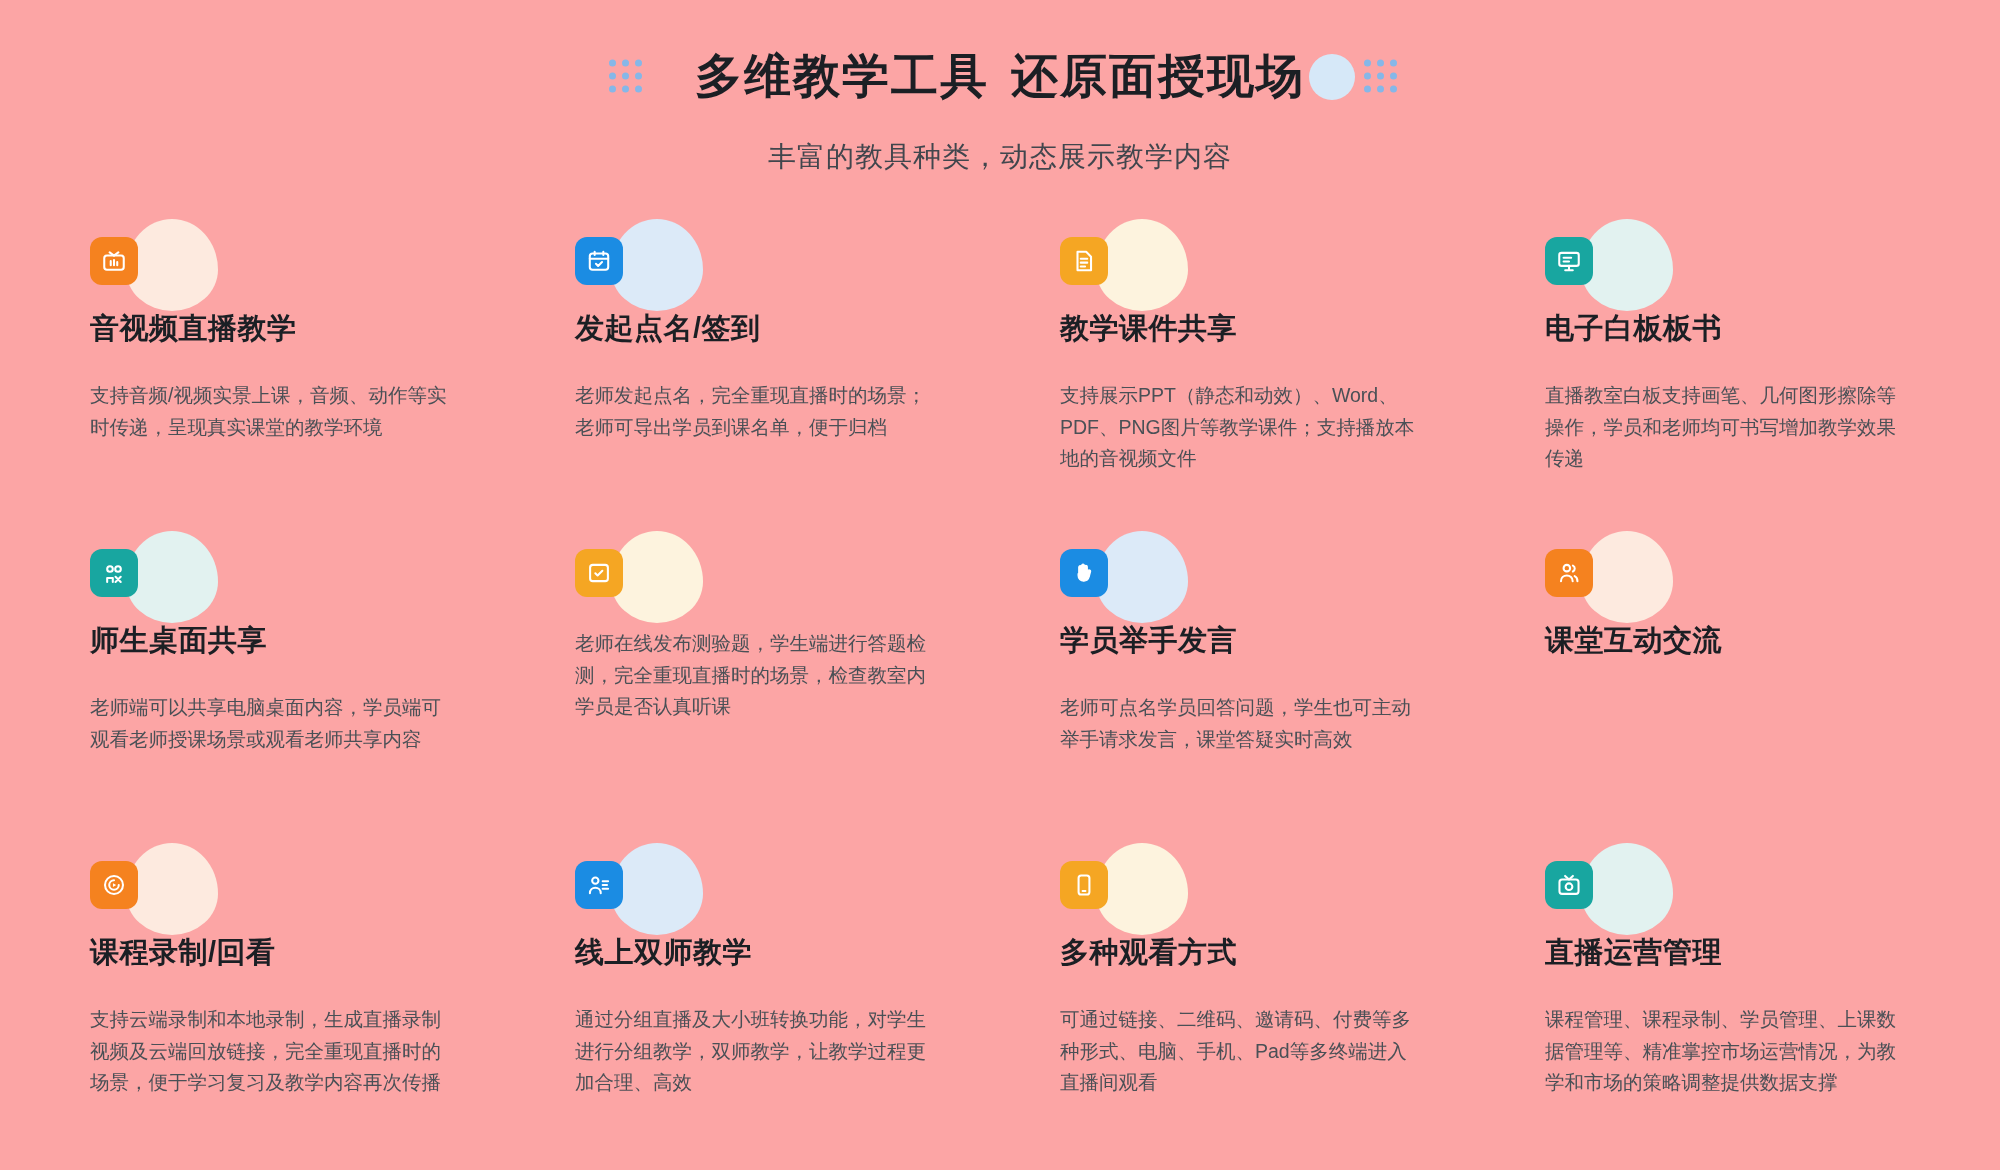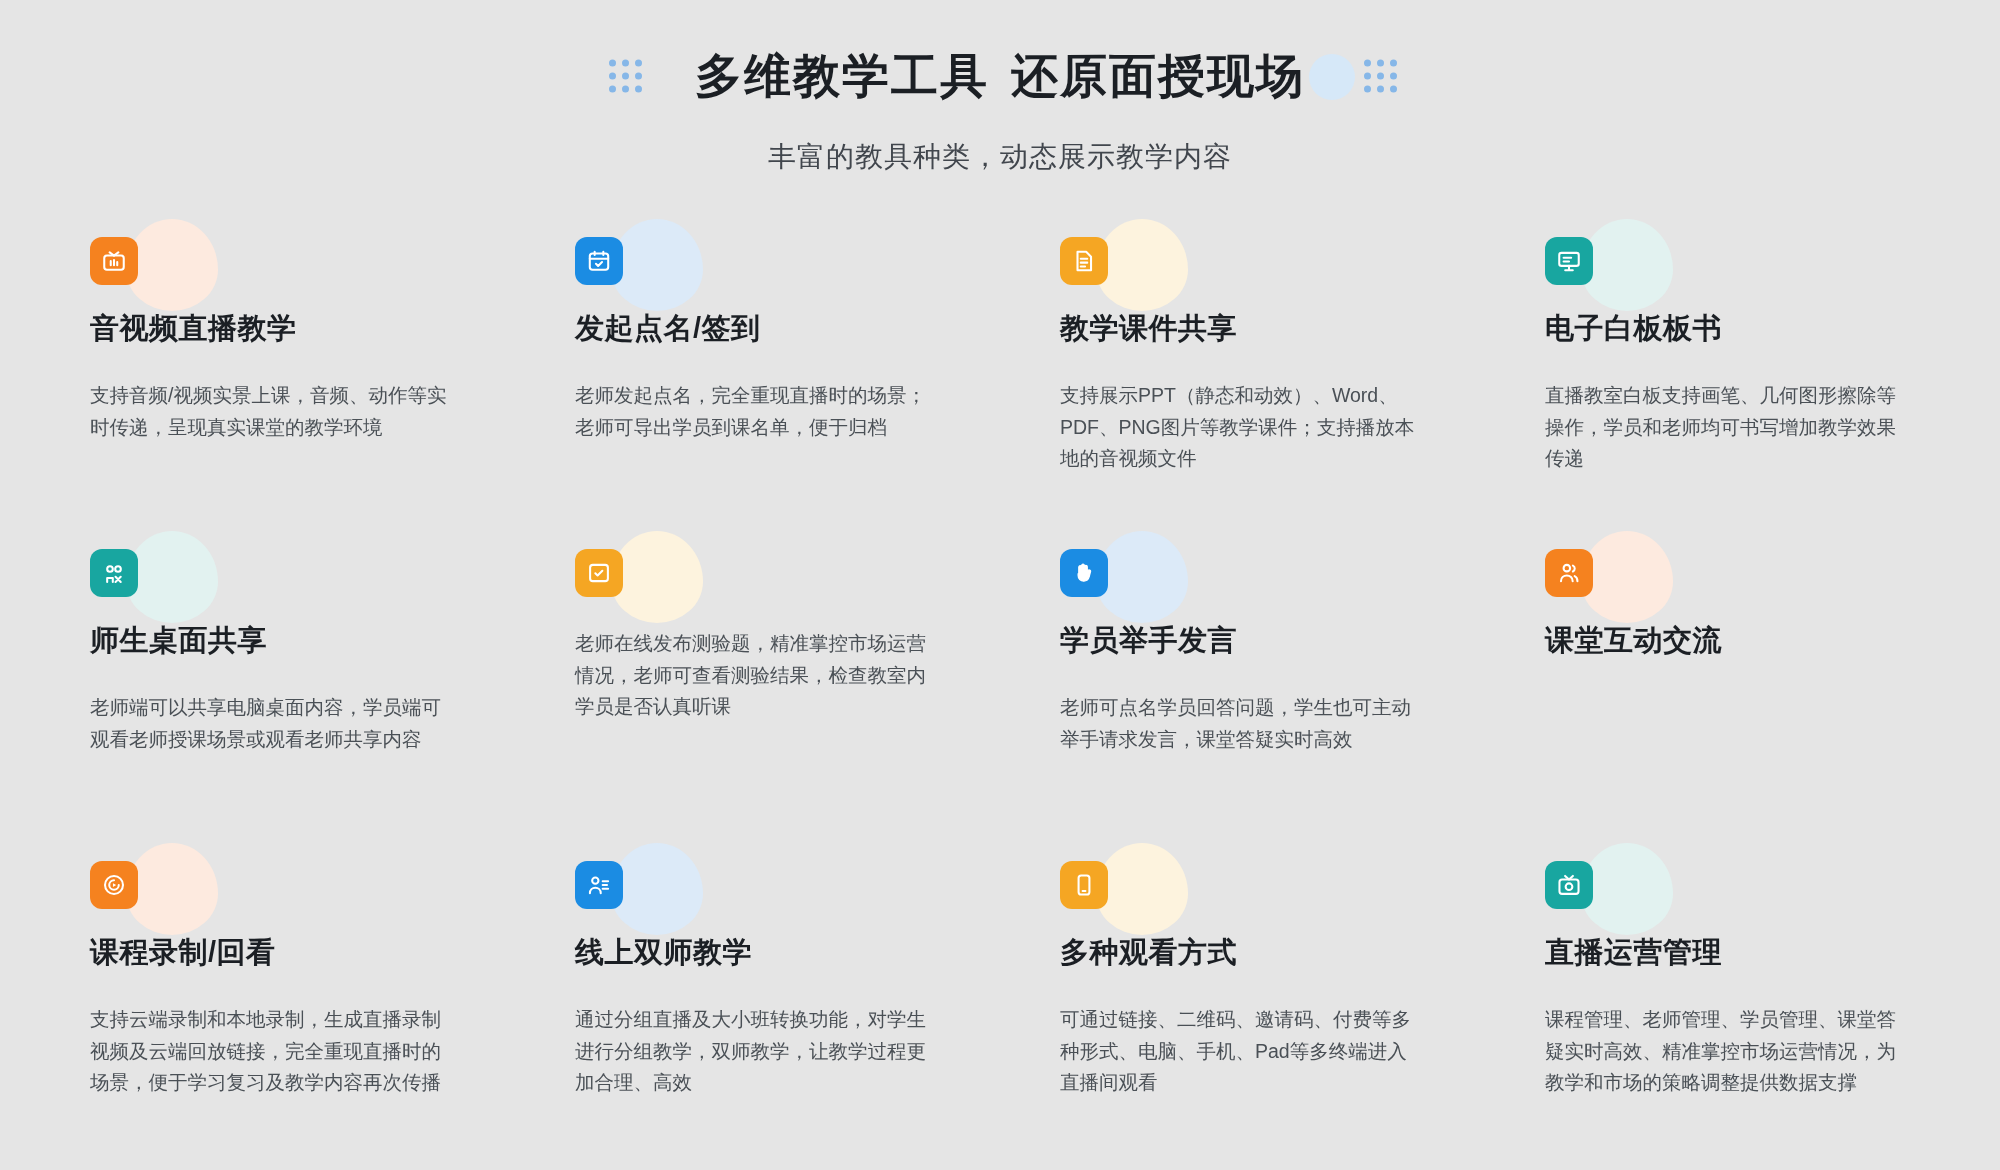--- a/index.html
+++ b/index.html
@@ -7,21 +7,21 @@
     width: 2000px;
     height: 1170px;
     background: #ffffff;
     font-family: "Liberation Sans", "DejaVu Sans", sans-serif;
     overflow: hidden;
   }
   .page {
     position: relative;
     width: 2000px;
     height: 1170px;
-    background: #e5e5e5;
+    background: #fca5a5;
   }
 
   
   .header {
     position: absolute;
     top: 0;
     left: 0;
     width: 2000px;
     text-align: center;
     padding-top: 48px;
@@ -237,21 +237,21 @@
     </div>
 
     <div class="card">
       <div class="blob" style="background:#fdf3de"></div>
       <div class="icon" style="background:#f5a623">
         <svg width="26" height="26" viewBox="0 0 24 24" fill="none" stroke="#fff" stroke-width="1.9" stroke-linecap="round" stroke-linejoin="round">
             <rect x="3.8" y="4.5" width="16.4" height="15" rx="2.5"></rect>
             <path d="M8.6 12.2l2.1 2.1 4.4-4.4"></path>
           </svg>
       </div>
-      <div class="card-desc">老师在线发布测验题，精准掌控市场运营情况，老师可查看测验结果，检查教室内学员是否认真听课</div>
+      <div class="card-desc">老师在线发布测验题，学生端进行答题检测，完全重现直播时的场景，检查教室内学员是否认真听课</div>
     </div>
 
     <div class="card">
       <div class="blob" style="background:#dceaf8"></div>
       <div class="icon" style="background:#1b8ce3">
         <svg width="26" height="26" viewBox="0 0 24 24" fill="#fff" stroke="#fff" stroke-width="1.2" stroke-linecap="round" stroke-linejoin="round">
             <path d="M7.2 12.5V6.6a1.3 1.3 0 112.6 0v4.2V5.2a1.3 1.3 0 112.6 0v5.6V6.2a1.3 1.3 0 112.6 0v5.9l.6-2a1.25 1.25 0 112.4.7l-1.2 4.6c-.6 2.3-2.3 4.1-5 4.1-3 0-5.2-2-5.2-5.1v-1.9z"></path>
           </svg>
       </div>
       <div class="card-title">学员举手发言</div>
@@ -311,17 +311,17 @@
     <div class="card">
       <div class="blob" style="background:#e2f2f0"></div>
       <div class="icon" style="background:#18a6a0">
         <svg width="26" height="26" viewBox="0 0 24 24" fill="none" stroke="#fff" stroke-width="1.9" stroke-linecap="round" stroke-linejoin="round">
             <rect x="3.2" y="7" width="17.6" height="13.2" rx="2.4"></rect>
             <path d="M8.4 3.6L12 7l3.6-3.4"></path>
             <circle cx="12" cy="13.6" r="3.1"></circle>
           </svg>
       </div>
       <div class="card-title">直播运营管理</div>
-      <div class="card-desc">课程管理、老师管理、学员管理、课堂答疑实时高效、精准掌控市场运营情况，为教学和市场的策略调整提供数据支撑</div>
+      <div class="card-desc">课程管理、课程录制、学员管理、上课数据管理等、精准掌控市场运营情况，为教学和市场的策略调整提供数据支撑</div>
     </div>
 
   </div>
 </div>
 
 </body></html>

